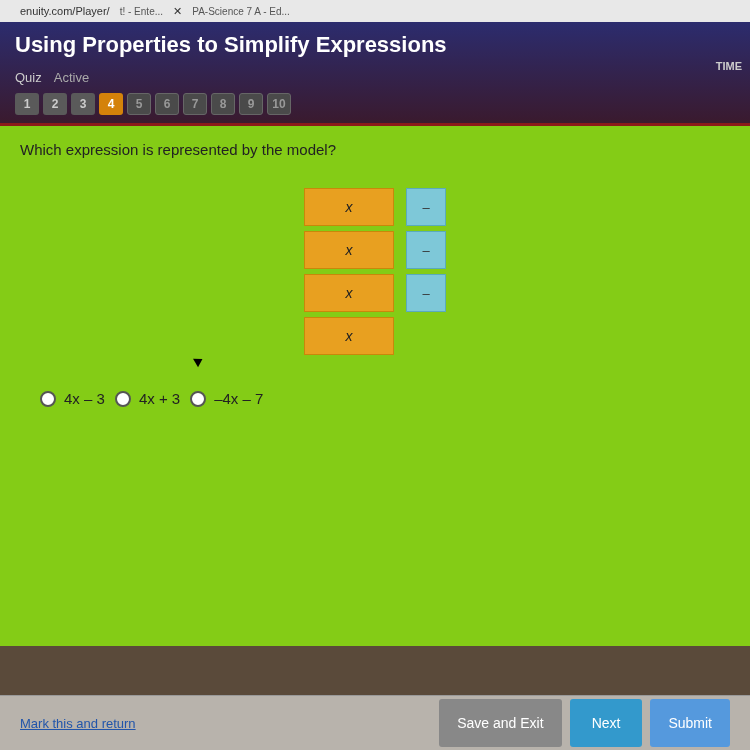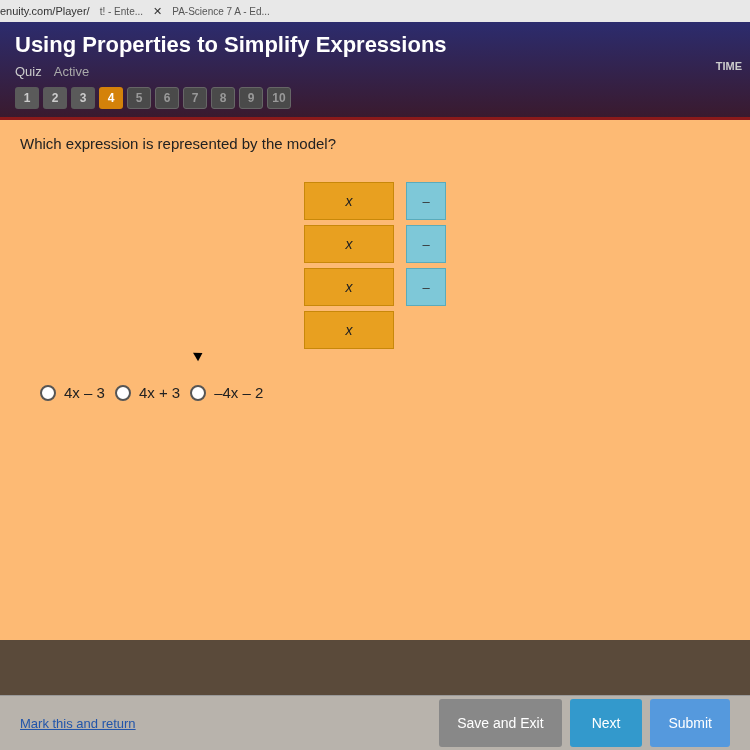--- a/index.html
+++ b/index.html
@@ -8,21 +8,21 @@
       background: #5a4a3a;
       width: 750px;
       height: 750px;
       overflow: hidden;
       position: relative;
     }
 
     
     .browser-bar {
       background: #e8e8e8;
-      padding: 4px 0;
+      padding: 4px 20px;
       font-size: 11px;
       color: #333;
       height: 22px;
       display: flex;
       align-items: center;
       gap: 10px;
     }
     .browser-tab {
       font-size: 10px;
       color: #555;
@@ -31,21 +31,21 @@
     
     .header-bar {
       background: linear-gradient(180deg, #2c2c6e 0%, #3a1a2e 100%);
       padding: 10px 15px 8px 15px;
       border-bottom: 3px solid #8b1a1a;
     }
     .page-title {
       color: white;
       font-size: 22px;
       font-weight: bold;
-      margin-bottom: 6px;
+      margin-bottom: 12px;
     }
     .quiz-status {
       display: flex;
       align-items: center;
       gap: 12px;
       margin-bottom: 8px;
     }
     .quiz-label {
       color: #ccc;
       font-size: 13px;
@@ -80,21 +80,21 @@
       position: absolute;
       right: 8px;
       top: 60px;
       color: #ccc;
       font-size: 11px;
       font-weight: bold;
     }
 
     
     .content-area {
-      background: #fdba74;
+      background: #84cc16;
       margin: 0;
       padding: 15px 20px;
       min-height: 520px;
       position: relative;
     }
 
     .question-text {
       font-size: 15px;
       color: #222;
       margin-bottom: 20px;
@@ -315,21 +315,21 @@
     <div class="answer-option">
       <div class="radio-circle"></div>
       <span class="answer-label">4x – 3</span>
     </div>
     <div class="answer-option">
       <div class="radio-circle"></div>
       <span class="answer-label">4x + 3</span>
     </div>
     <div class="answer-option">
       <div class="radio-circle"></div>
-      <span class="answer-label">–4x – 2</span>
+      <span class="answer-label">–4x – 7</span>
     </div>
   </div>
 </div>
 
 <div class="footer">
   <a class="mark-return-link">Mark this and return</a>
   <div class="footer-buttons">
     <button class="btn-save">Save and Exit</button>
     <button class="btn-next">Next</button>
     <button class="btn-submit">Submit</button>

